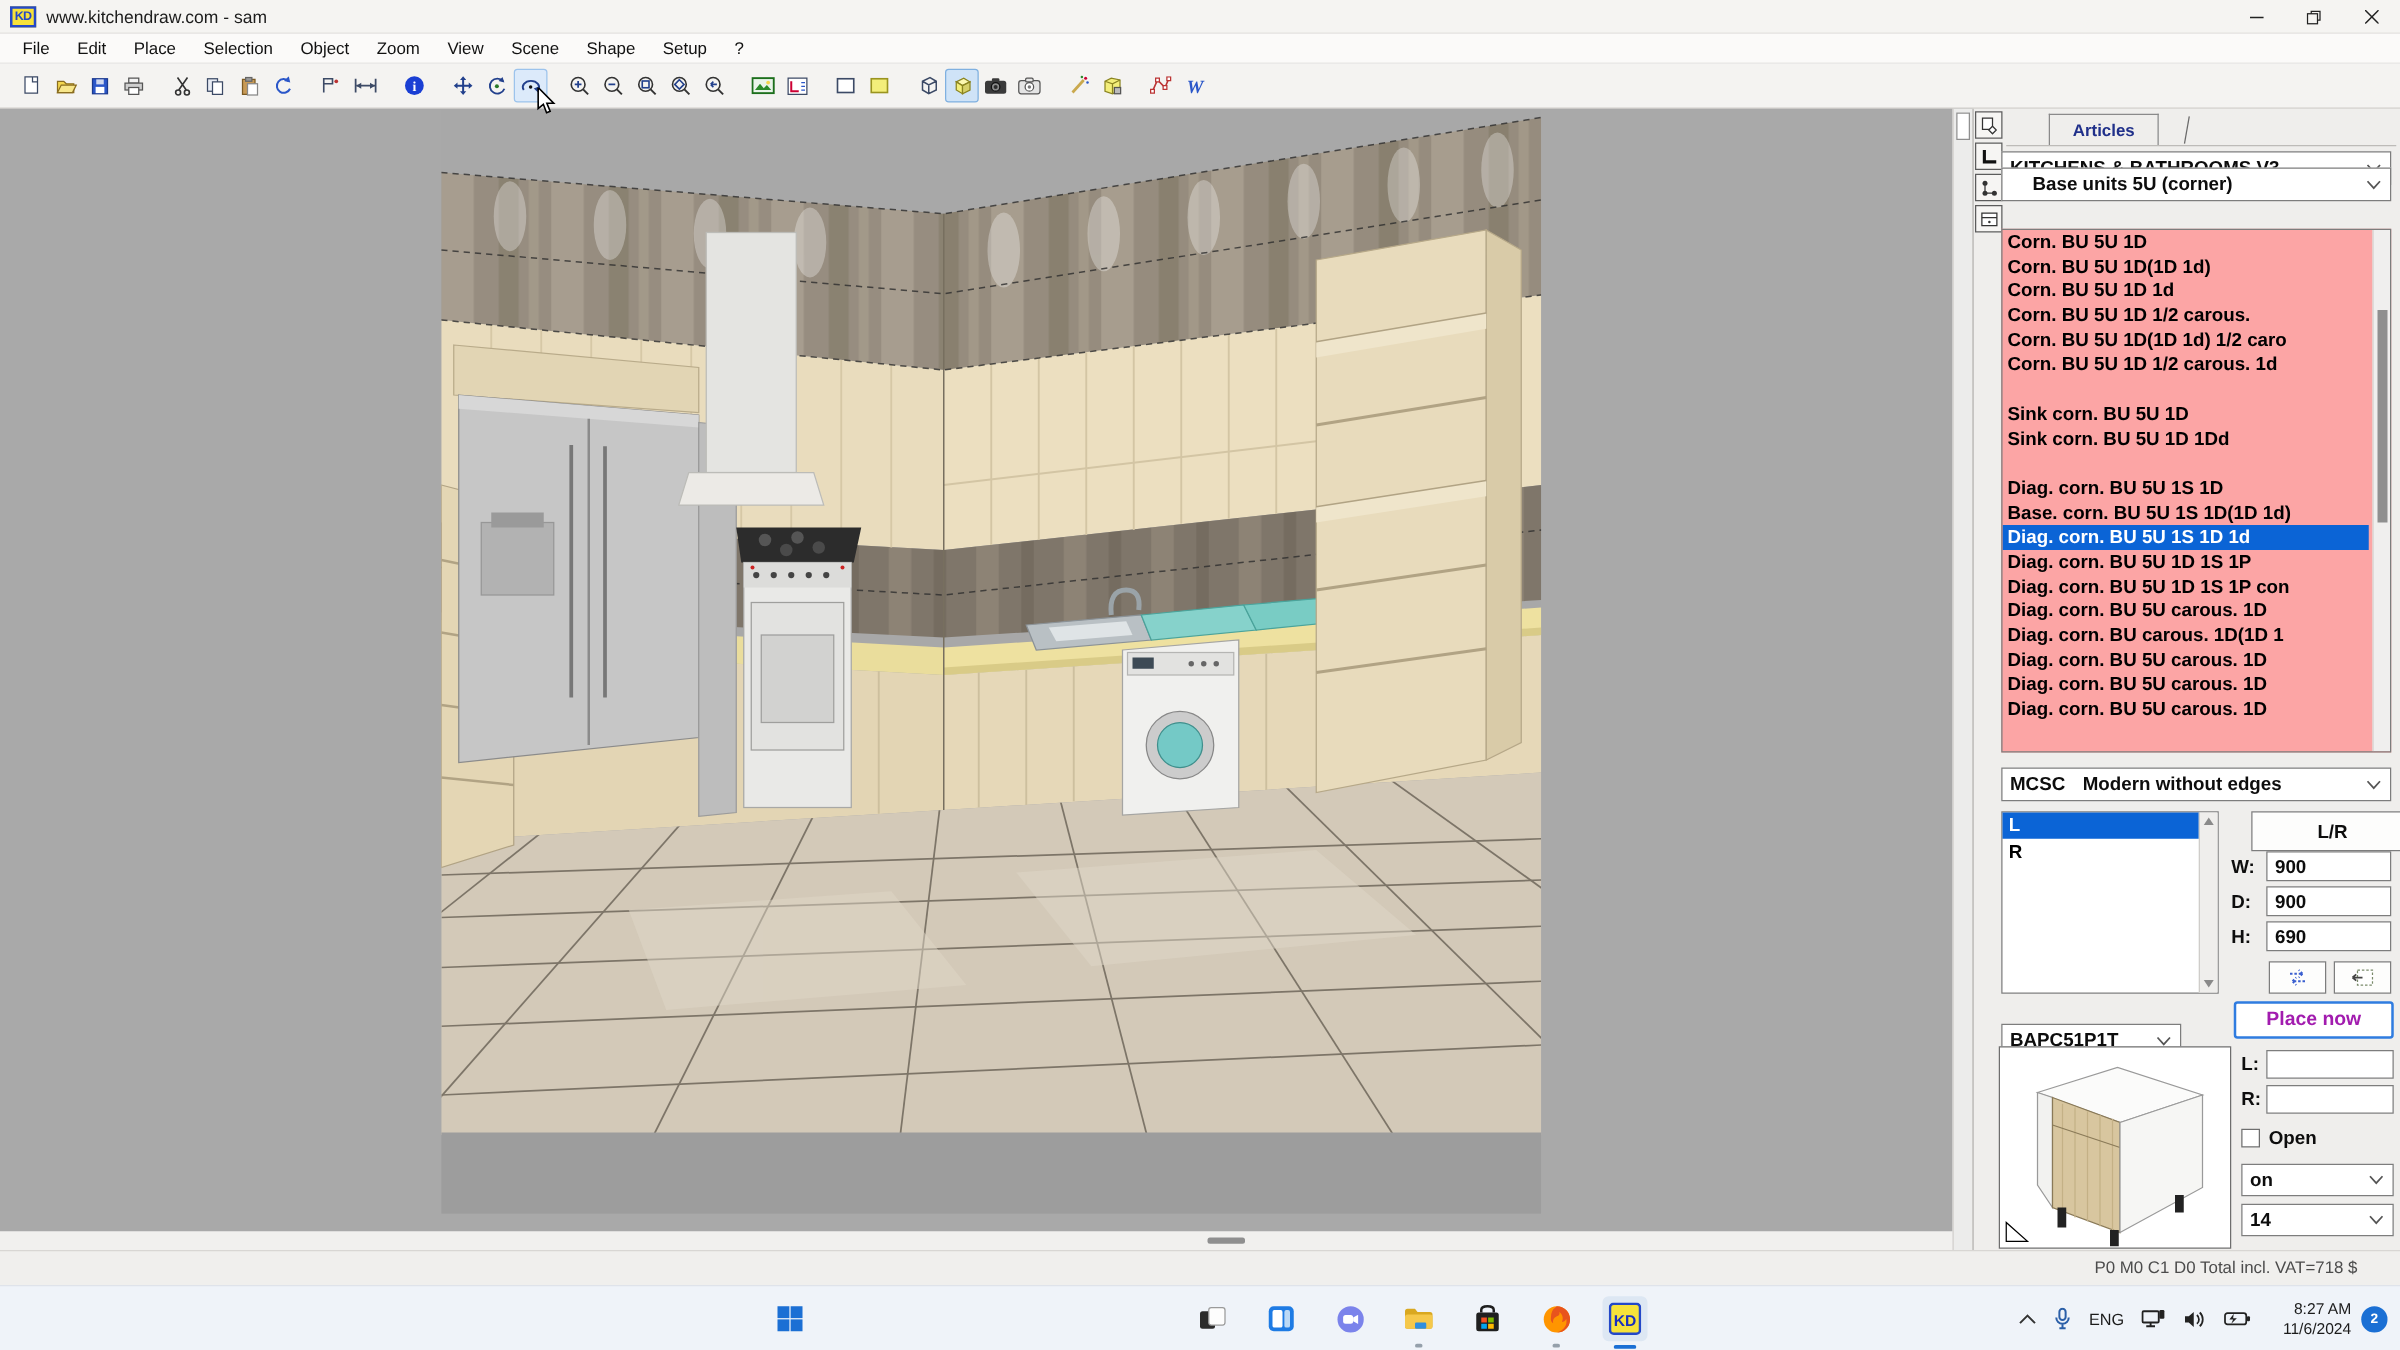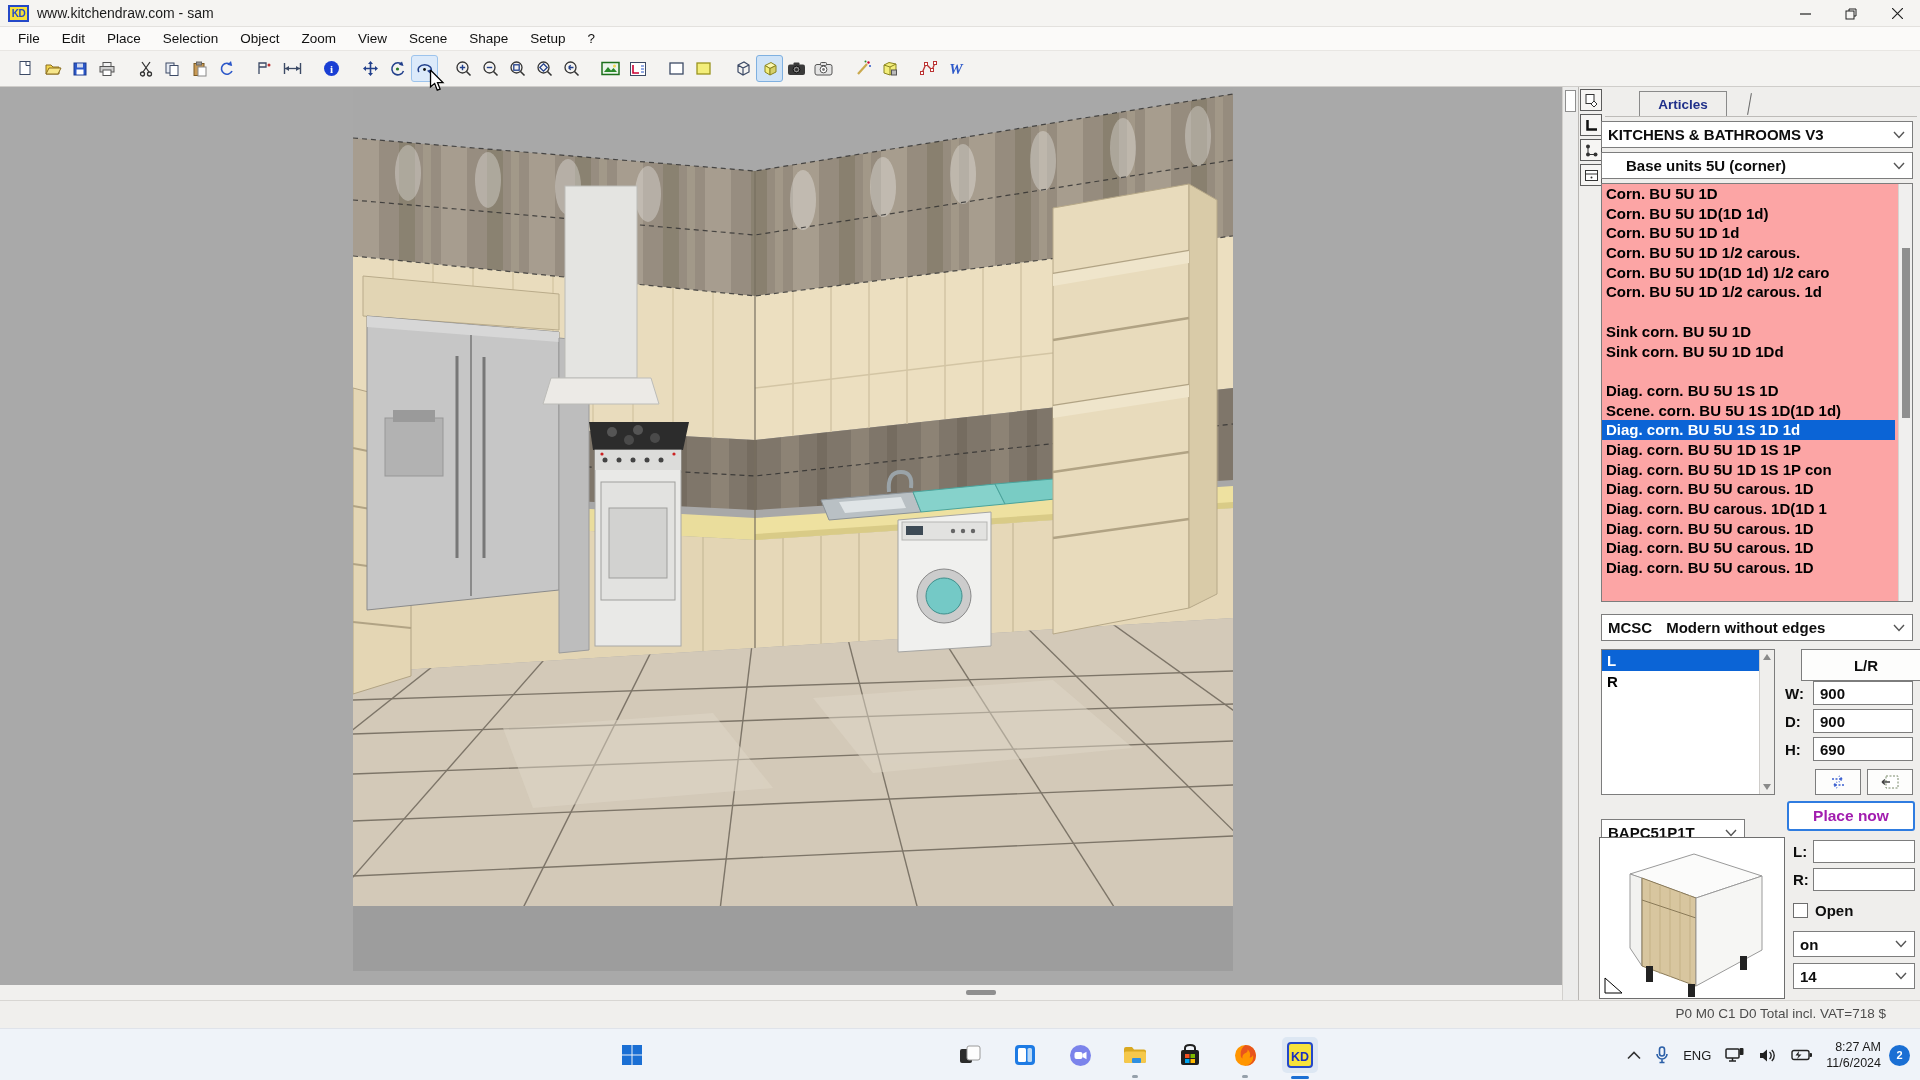--- a/index.html
+++ b/index.html
@@ -100,21 +100,21 @@
              border-top:1px solid #dfe3ea; font-weight:normal; }
   .tb-ico { position:absolute; top:8px; width:36px; height:36px; display:flex; align-items:center; justify-content:center; border-radius:5px; }
   .searchpill { position:absolute; left:664px; top:9px; width:262px; height:34px; background:#fdfdfd;
                 border:1px solid #d9dde3; border-radius:17px; display:flex; align-items:center; }
   .searchpill span { margin-left:10px; font-size:14.5px; color:#454545; }
   .rundot { position:absolute; top:46px; width:6px; height:3px; border-radius:2px; background:#95a0ab; }
   .kdactive { background:#dde7f3; }
   .kdbar { position:absolute; left:1291px; top:47px; width:18px; height:3px; border-radius:2px; background:#1a6fd4; }
   .tray { position:absolute; right:0; top:0; height:52px; display:flex; align-items:center; }
   .trayitem { display:flex; align-items:center; justify-content:center; height:36px; padding:0 7px; font-size:13px; color:#1b1b1b; }
-  .clock { text-align:right; font-size:12.5px; color:#1b1b1b; line-height:1.3; margin-left:6px; }
+  .clock { text-align:right; font-size:12.5px; color:#1b1b1b; line-height:1.3; margin-left:18px; }
   .badge { width:21px; height:21px; border-radius:50%; background:#1a6fd4; color:#fff; font-size:11px;
            display:flex; align-items:center; justify-content:center; margin:0 10px 0 8px; font-weight:bold; }
 </style>
 </head>
 <body>
 
 <div class="titlebar">
   <div class="appico">KD</div>
   <div class="titletext">www.kitchendraw.com - sam</div>
   <div class="winbtns">
@@ -600,40 +600,40 @@
     </div>
   <div class="tabline"></div>
   <div class="tabbase"></div>
 
   <div class="ddown" style="left:22px; top:34px; width:312px; height:27px;">
     <span>KITCHENS &amp; BATHROOMS V3</span>
     <svg class="chev" width="12" height="8">
         <polyline points="1,1 6,6.5 11,1" fill="none" stroke="#555" stroke-width="1.4"></polyline>
       </svg>
   </div>
-  <div class="ddown" style="left:22px; top:65px; width:312px; height:27px;padding-left:24px;">
+  <div class="ddown" style="left:22px; top:47px; width:312px; height:27px;padding-left:24px;">
     <span>Base units 5U (corner)</span>
     <svg class="chev" width="12" height="8">
         <polyline points="1,1 6,6.5 11,1" fill="none" stroke="#555" stroke-width="1.4"></polyline>
       </svg>
   </div>
 
   <div class="articlelist">
     <div class="arow">Corn. BU 5U 1D</div>
     <div class="arow">Corn. BU 5U 1D(1D 1d)</div>
     <div class="arow">Corn. BU 5U 1D 1d</div>
     <div class="arow">Corn. BU 5U 1D 1/2 carous.</div>
     <div class="arow">Corn. BU 5U 1D(1D 1d) 1/2 caro</div>
     <div class="arow">Corn. BU 5U 1D 1/2 carous. 1d</div>
     <div class="arow"></div>
     <div class="arow">Sink corn. BU 5U 1D</div>
     <div class="arow">Sink corn. BU 5U 1D 1Dd</div>
     <div class="arow"></div>
     <div class="arow">Diag. corn. BU 5U 1S 1D</div>
-    <div class="arow">Scene. corn. BU 5U 1S 1D(1D 1d)</div>
+    <div class="arow">Base. corn. BU 5U 1S 1D(1D 1d)</div>
     <div class="arow sel">Diag. corn. BU 5U 1S 1D 1d</div>
     <div class="arow">Diag. corn. BU 5U 1D 1S 1P</div>
     <div class="arow">Diag. corn. BU 5U 1D 1S 1P con</div>
     <div class="arow">Diag. corn. BU 5U carous. 1D</div>
     <div class="arow">Diag. corn. BU carous. 1D(1D 1</div>
     <div class="arow">Diag. corn. BU 5U carous. 1D</div>
     <div class="arow">Diag. corn. BU 5U carous. 1D</div>
     <div class="arow">Diag. corn. BU 5U carous. 1D</div>
     <div class="listscroll">
         <div class="listthumb"></div>

